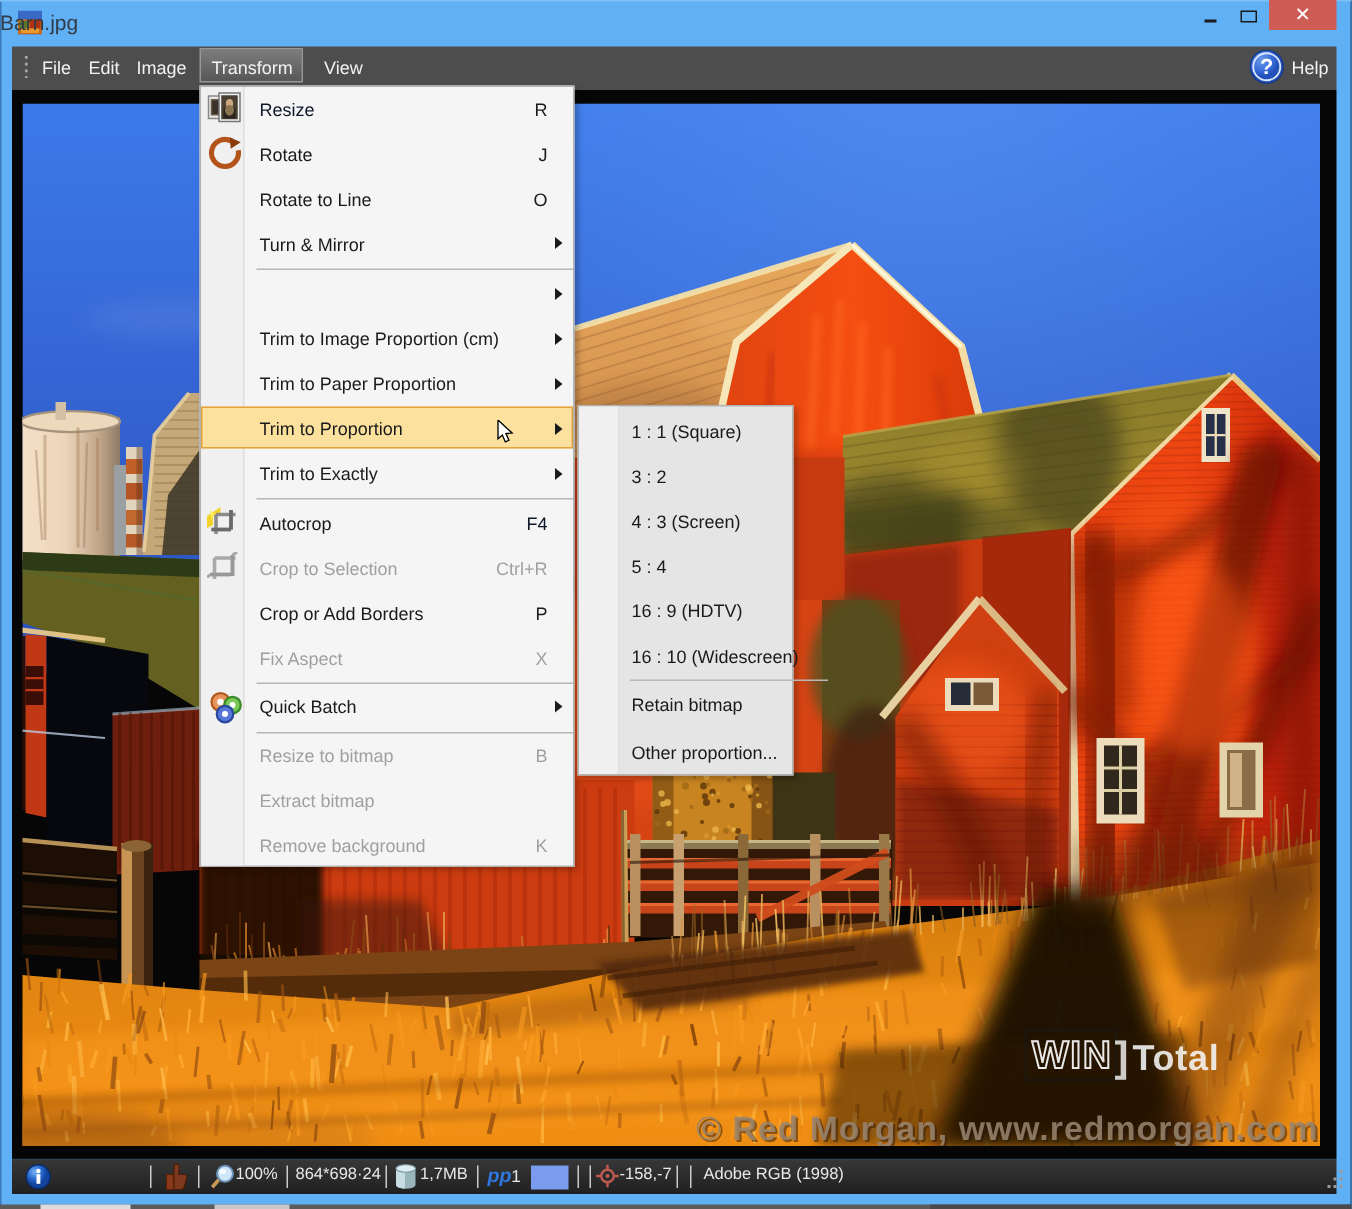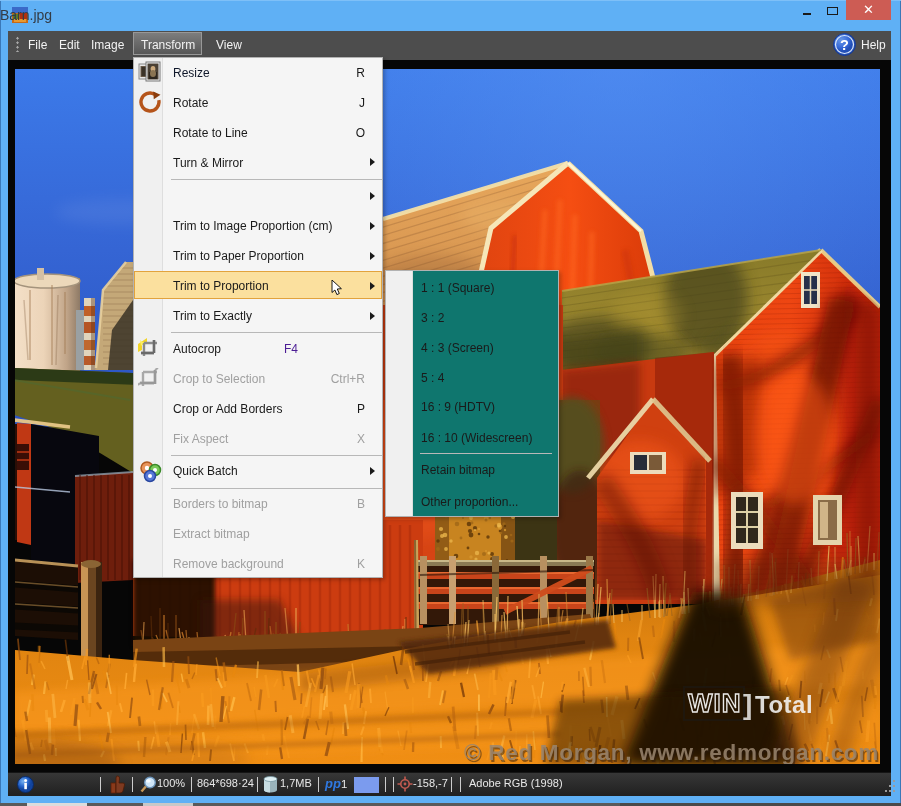--- a/index.html
+++ b/index.html
@@ -1188,30 +1188,30 @@
     <div style="position:absolute;left:236px;top:133.8px;width:0;height:0;border-left:5px solid #1a1a1a;border-top:4.5px solid transparent;border-bottom:4.5px solid transparent"></div>
     <div style="position:absolute;left:39px;top:159.3px;height:18px;line-height:18px;color:#1a1a1a;white-space:nowrap">Trim to Image Proportion (cm)</div>
     <div style="position:absolute;left:236px;top:163.8px;width:0;height:0;border-left:5px solid #1a1a1a;border-top:4.5px solid transparent;border-bottom:4.5px solid transparent"></div>
     <div style="position:absolute;left:39px;top:189.2px;height:18px;line-height:18px;color:#1a1a1a;white-space:nowrap">Trim to Paper Proportion</div>
     <div style="position:absolute;left:236px;top:193.7px;width:0;height:0;border-left:5px solid #1a1a1a;border-top:4.5px solid transparent;border-bottom:4.5px solid transparent"></div>
     <div style="position:absolute;left:39px;top:219px;height:18px;line-height:18px;color:#1a1a1a;white-space:nowrap">Trim to Proportion</div>
     <div style="position:absolute;left:236px;top:223.5px;width:0;height:0;border-left:5px solid #1a1a1a;border-top:4.5px solid transparent;border-bottom:4.5px solid transparent"></div>
     <div style="position:absolute;left:39px;top:249px;height:18px;line-height:18px;color:#1a1a1a;white-space:nowrap">Trim to Exactly</div>
     <div style="position:absolute;left:236px;top:253.5px;width:0;height:0;border-left:5px solid #1a1a1a;border-top:4.5px solid transparent;border-bottom:4.5px solid transparent"></div>
     <div style="position:absolute;left:39px;top:281.7px;height:18px;line-height:18px;color:#1a1a1a;white-space:nowrap">Autocrop</div>
-    <div style="position:absolute;left:150px;width:81px;top:281.7px;height:18px;line-height:18px;color:#4c1d95">F4</div>
+    <div style="position:absolute;left:150px;width:81px;top:281.7px;height:18px;line-height:18px;text-align:right;color:#0f172a">F4</div>
     <div style="position:absolute;left:39px;top:311.6px;height:18px;line-height:18px;color:#a0a0a0;white-space:nowrap">Crop to Selection</div>
     <div style="position:absolute;left:150px;width:81px;top:311.6px;height:18px;line-height:18px;text-align:right;color:#a0a0a0">Ctrl+R</div>
     <div style="position:absolute;left:39px;top:341.7px;height:18px;line-height:18px;color:#1a1a1a;white-space:nowrap">Crop or Add Borders</div>
     <div style="position:absolute;left:150px;width:81px;top:341.7px;height:18px;line-height:18px;text-align:right;color:#1a1a1a">P</div>
     <div style="position:absolute;left:39px;top:371.8px;height:18px;line-height:18px;color:#a0a0a0;white-space:nowrap">Fix Aspect</div>
     <div style="position:absolute;left:150px;width:81px;top:371.8px;height:18px;line-height:18px;text-align:right;color:#a0a0a0">X</div>
     <div style="position:absolute;left:39px;top:404.4px;height:18px;line-height:18px;color:#1a1a1a;white-space:nowrap">Quick Batch</div>
     <div style="position:absolute;left:236px;top:408.9px;width:0;height:0;border-left:5px solid #1a1a1a;border-top:4.5px solid transparent;border-bottom:4.5px solid transparent"></div>
-    <div style="position:absolute;left:39px;top:437.4px;height:18px;line-height:18px;color:#a0a0a0;white-space:nowrap">Borders to bitmap</div>
+    <div style="position:absolute;left:39px;top:437.4px;height:18px;line-height:18px;color:#a0a0a0;white-space:nowrap">Resize to bitmap</div>
     <div style="position:absolute;left:150px;width:81px;top:437.4px;height:18px;line-height:18px;text-align:right;color:#a0a0a0">B</div>
     <div style="position:absolute;left:39px;top:467.4px;height:18px;line-height:18px;color:#a0a0a0;white-space:nowrap">Extract bitmap</div>
     <div style="position:absolute;left:39px;top:497.29999999999995px;height:18px;line-height:18px;color:#a0a0a0;white-space:nowrap">Remove background</div>
     <div style="position:absolute;left:150px;width:81px;top:497.29999999999995px;height:18px;line-height:18px;text-align:right;color:#a0a0a0">K</div>
     <div style="position:absolute;left:37px;top:121px;width:211px;height:1px;background:#b8b8b8"></div>
     <div style="position:absolute;left:37px;top:274px;width:211px;height:1px;background:#b8b8b8"></div>
     <div style="position:absolute;left:37px;top:397px;width:211px;height:1px;background:#b8b8b8"></div>
     <div style="position:absolute;left:37px;top:430px;width:211px;height:1px;background:#b8b8b8"></div>
     <svg style="position:absolute;left:4px;top:3px" width="24" height="24" viewBox="0 0 24 24">
 <rect x="1" y="3" width="11" height="15" fill="#e8e8e8" stroke="#888"></rect>
@@ -1243,21 +1243,21 @@
       <circle cx="9" cy="8" r="2.2" fill="#fff"></circle>
 <circle cx="17" cy="10" r="5.5" fill="#7ac858" stroke="#3a8a28" stroke-width="1.5"></circle>
       <circle cx="17" cy="10" r="2" fill="#fff"></circle>
 <circle cx="12" cy="16" r="5.5" fill="#5878d8" stroke="#2a48a0" stroke-width="1.5"></circle>
       <circle cx="12" cy="16" r="2" fill="#fff"></circle>
     </svg>
     <svg style="position:absolute;left:197px;top:222px" width="12" height="17" viewBox="0 0 12 17">
 <polygon points="1,0 1,12.5 3.9,10 5.9,14.6 8.3,13.5 6.3,9 10.4,8.7" fill="#fff" stroke="#000" stroke-width="0.9"></polygon>
     </svg>
   </div>
-<div style="position:absolute;left:385px;top:270px;width:174px;height:247px;background:#0f766e;border:1px solid #b2b2b2;box-sizing:border-box;font-size:12px;box-shadow:2px 2px 4px rgba(0,0,0,0.25)">
+<div style="position:absolute;left:385px;top:270px;width:144px;height:247px;background:#e5e5e5;border:1px solid #b2b2b2;box-sizing:border-box;font-size:12px;box-shadow:2px 2px 4px rgba(0,0,0,0.25)">
     <div style="position:absolute;left:0;top:0;width:26px;height:245px;background:#f0f0f0;border-right:1px solid #dedede"></div>
     <div style="position:absolute;left:35px;top:8px;height:18px;line-height:18px;color:#1a1a1a;white-space:nowrap">1 : 1 (Square)</div>
     <div style="position:absolute;left:35px;top:38px;height:18px;line-height:18px;color:#1a1a1a;white-space:nowrap">3 : 2</div>
     <div style="position:absolute;left:35px;top:68.30000000000001px;height:18px;line-height:18px;color:#1a1a1a;white-space:nowrap">4 : 3 (Screen)</div>
     <div style="position:absolute;left:35px;top:98px;height:18px;line-height:18px;color:#1a1a1a;white-space:nowrap">5 : 4</div>
     <div style="position:absolute;left:35px;top:127.39999999999998px;height:18px;line-height:18px;color:#1a1a1a;white-space:nowrap">16 : 9 (HDTV)</div>
     <div style="position:absolute;left:35px;top:158px;height:18px;line-height:18px;color:#1a1a1a;white-space:nowrap">16 : 10 (Widescreen)</div>
     <div style="position:absolute;left:35px;top:190px;height:18px;line-height:18px;color:#1a1a1a;white-space:nowrap">Retain bitmap</div>
     <div style="position:absolute;left:35px;top:221.7px;height:18px;line-height:18px;color:#1a1a1a;white-space:nowrap">Other proportion...</div>
     <div style="position:absolute;left:34px;top:182px;width:132px;height:1px;background:#b8b8b8"></div>

